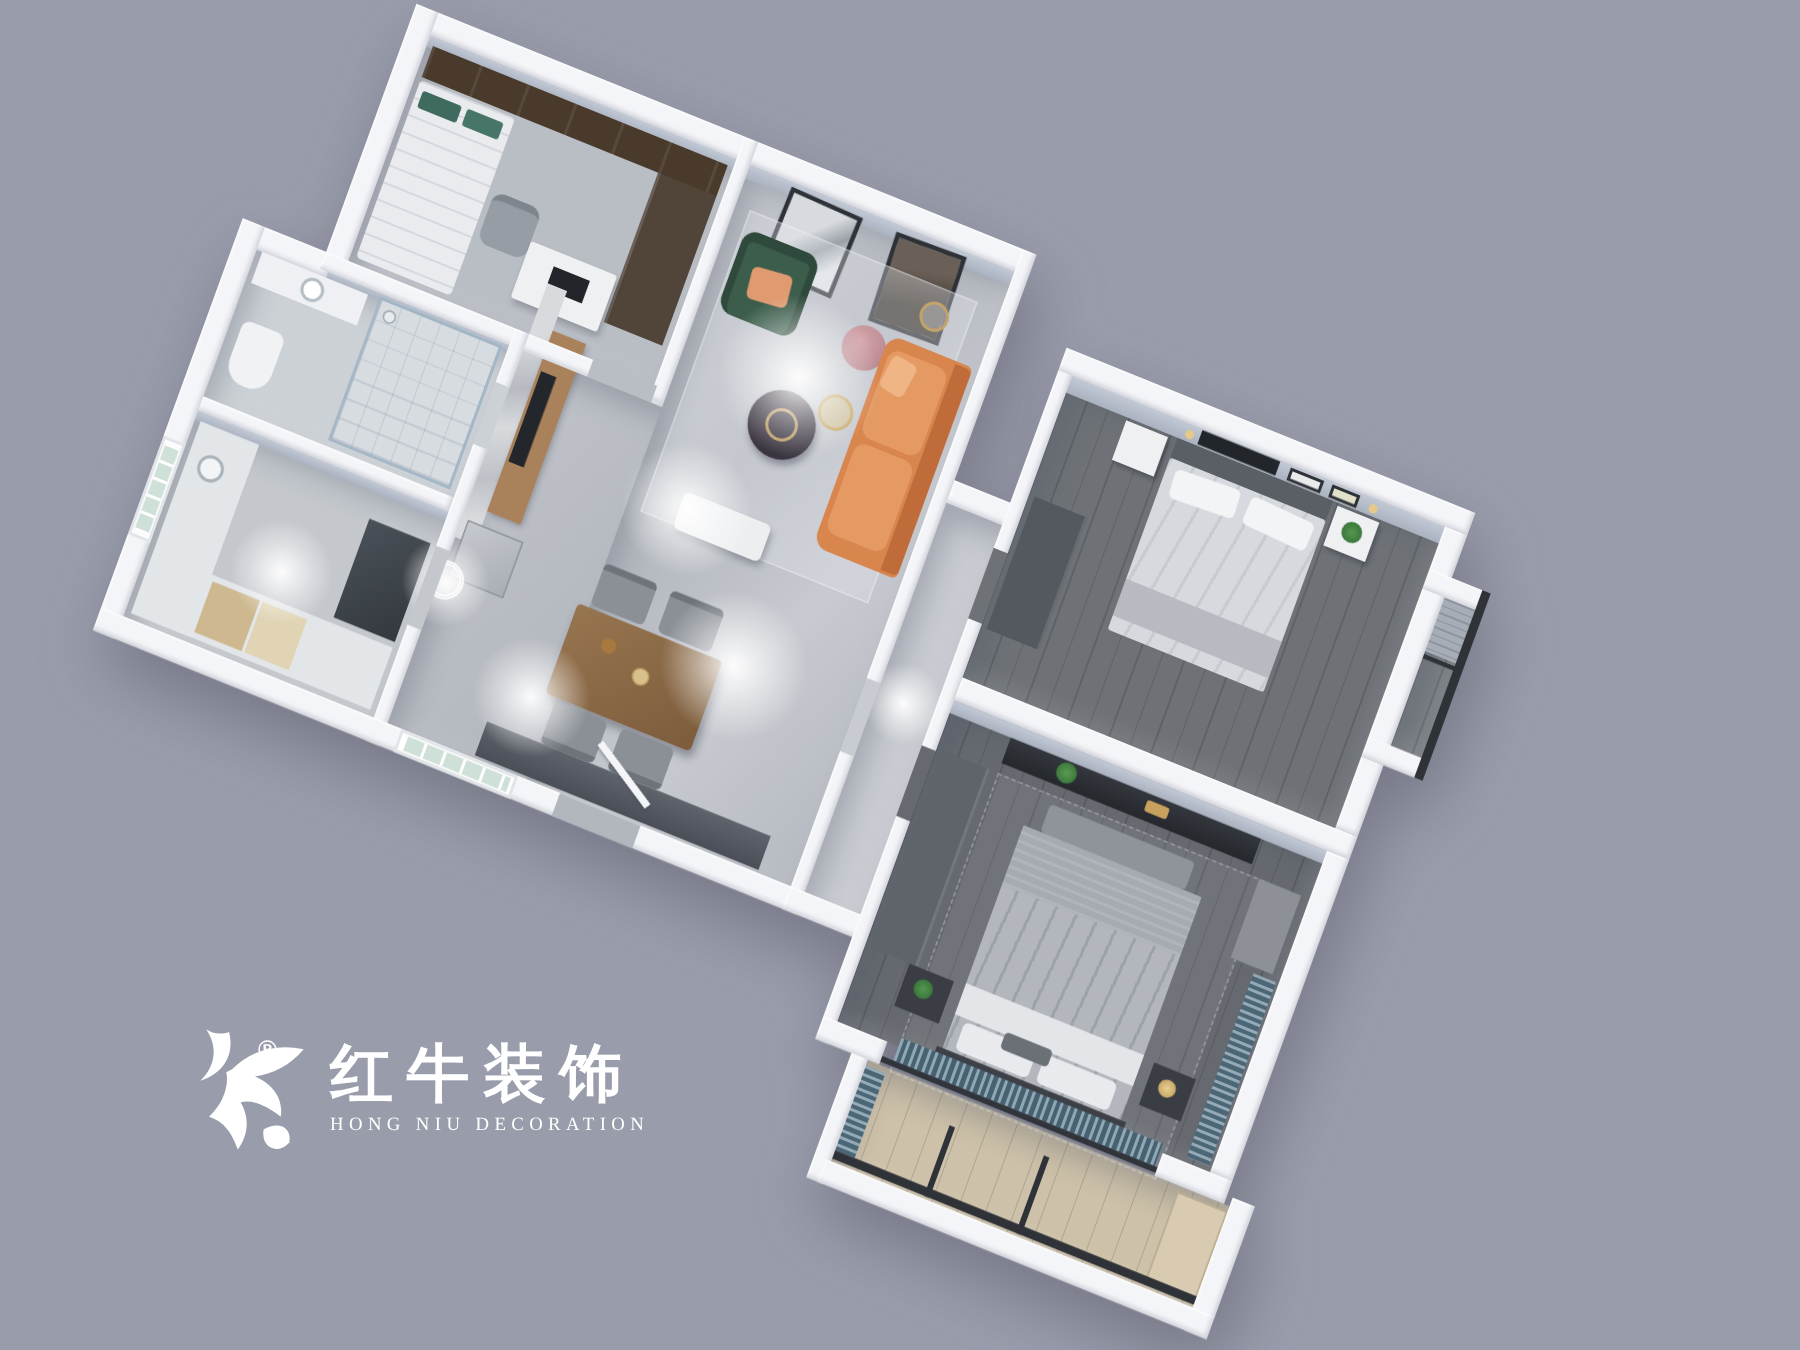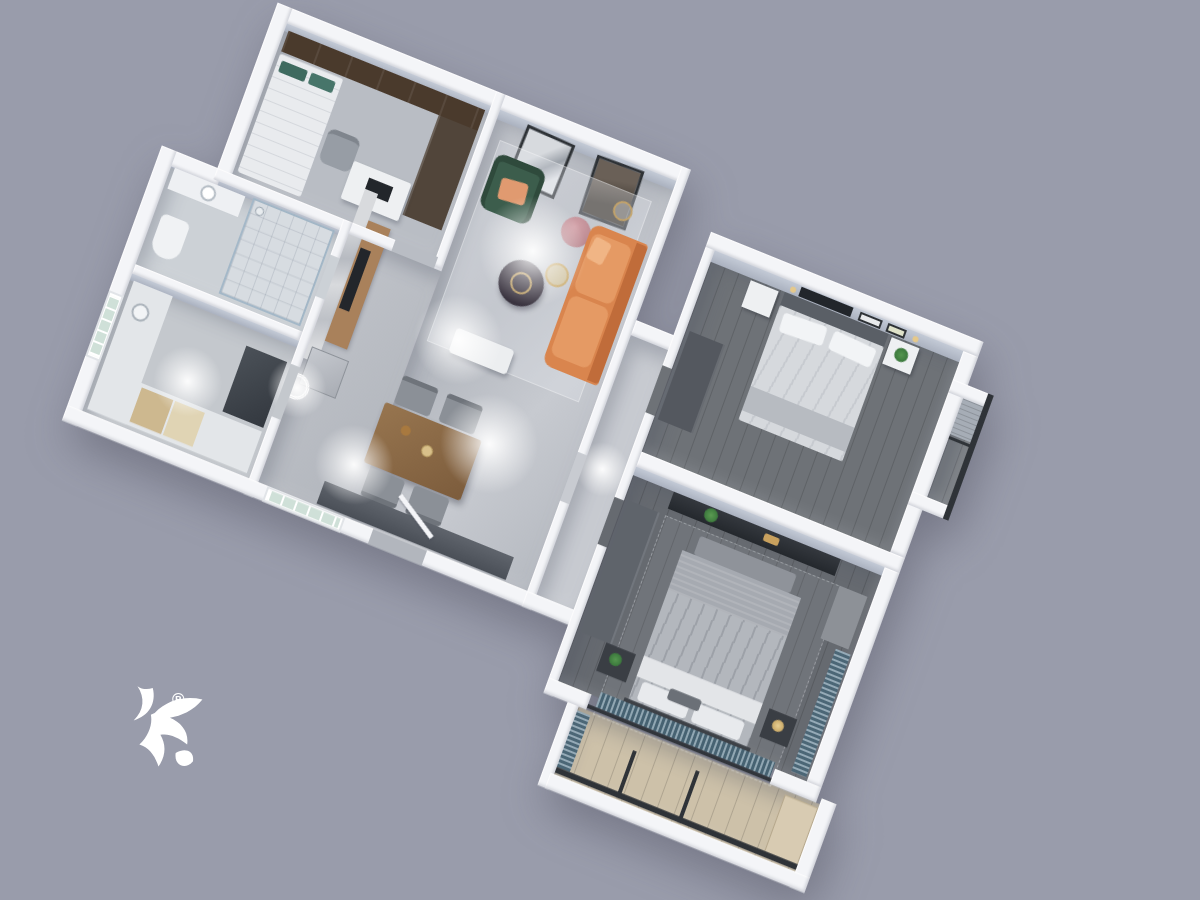--- a/index.html
+++ b/index.html
@@ -204,14 +204,18 @@
 
   <div class="logo">
     <div class="logo-mark">
       <svg width="86" height="96" viewBox="0 0 90 100" xmlns="http://www.w3.org/2000/svg">
         <path fill="#ffffff" d="M12 2 C20 14 19 27 8 38 C24 33 32 20 28 4 C22 6 16 5 12 2 Z"></path>
         <path fill="#ffffff" d="M30 30 C44 16 62 12 80 16 C70 28 58 33 46 35 C58 40 66 50 64 63 C54 55 44 51 36 53 C42 63 42 75 34 86 C30 74 24 66 14 63 C24 54 28 41 26 32 Z"></path>
         <path fill="#ffffff" d="M52 72 C62 66 72 70 70 81 C62 90 50 85 52 72 Z"></path>
       </svg>
       <span class="logo-reg">®</span>
     </div>
+    <div class="logo-text">
+      <div class="logo-cn">红牛装饰</div>
+      <div class="logo-en">HONG NIU DECORATION</div>
+    </div>
   </div>
 </div>
 
 </body></html>

